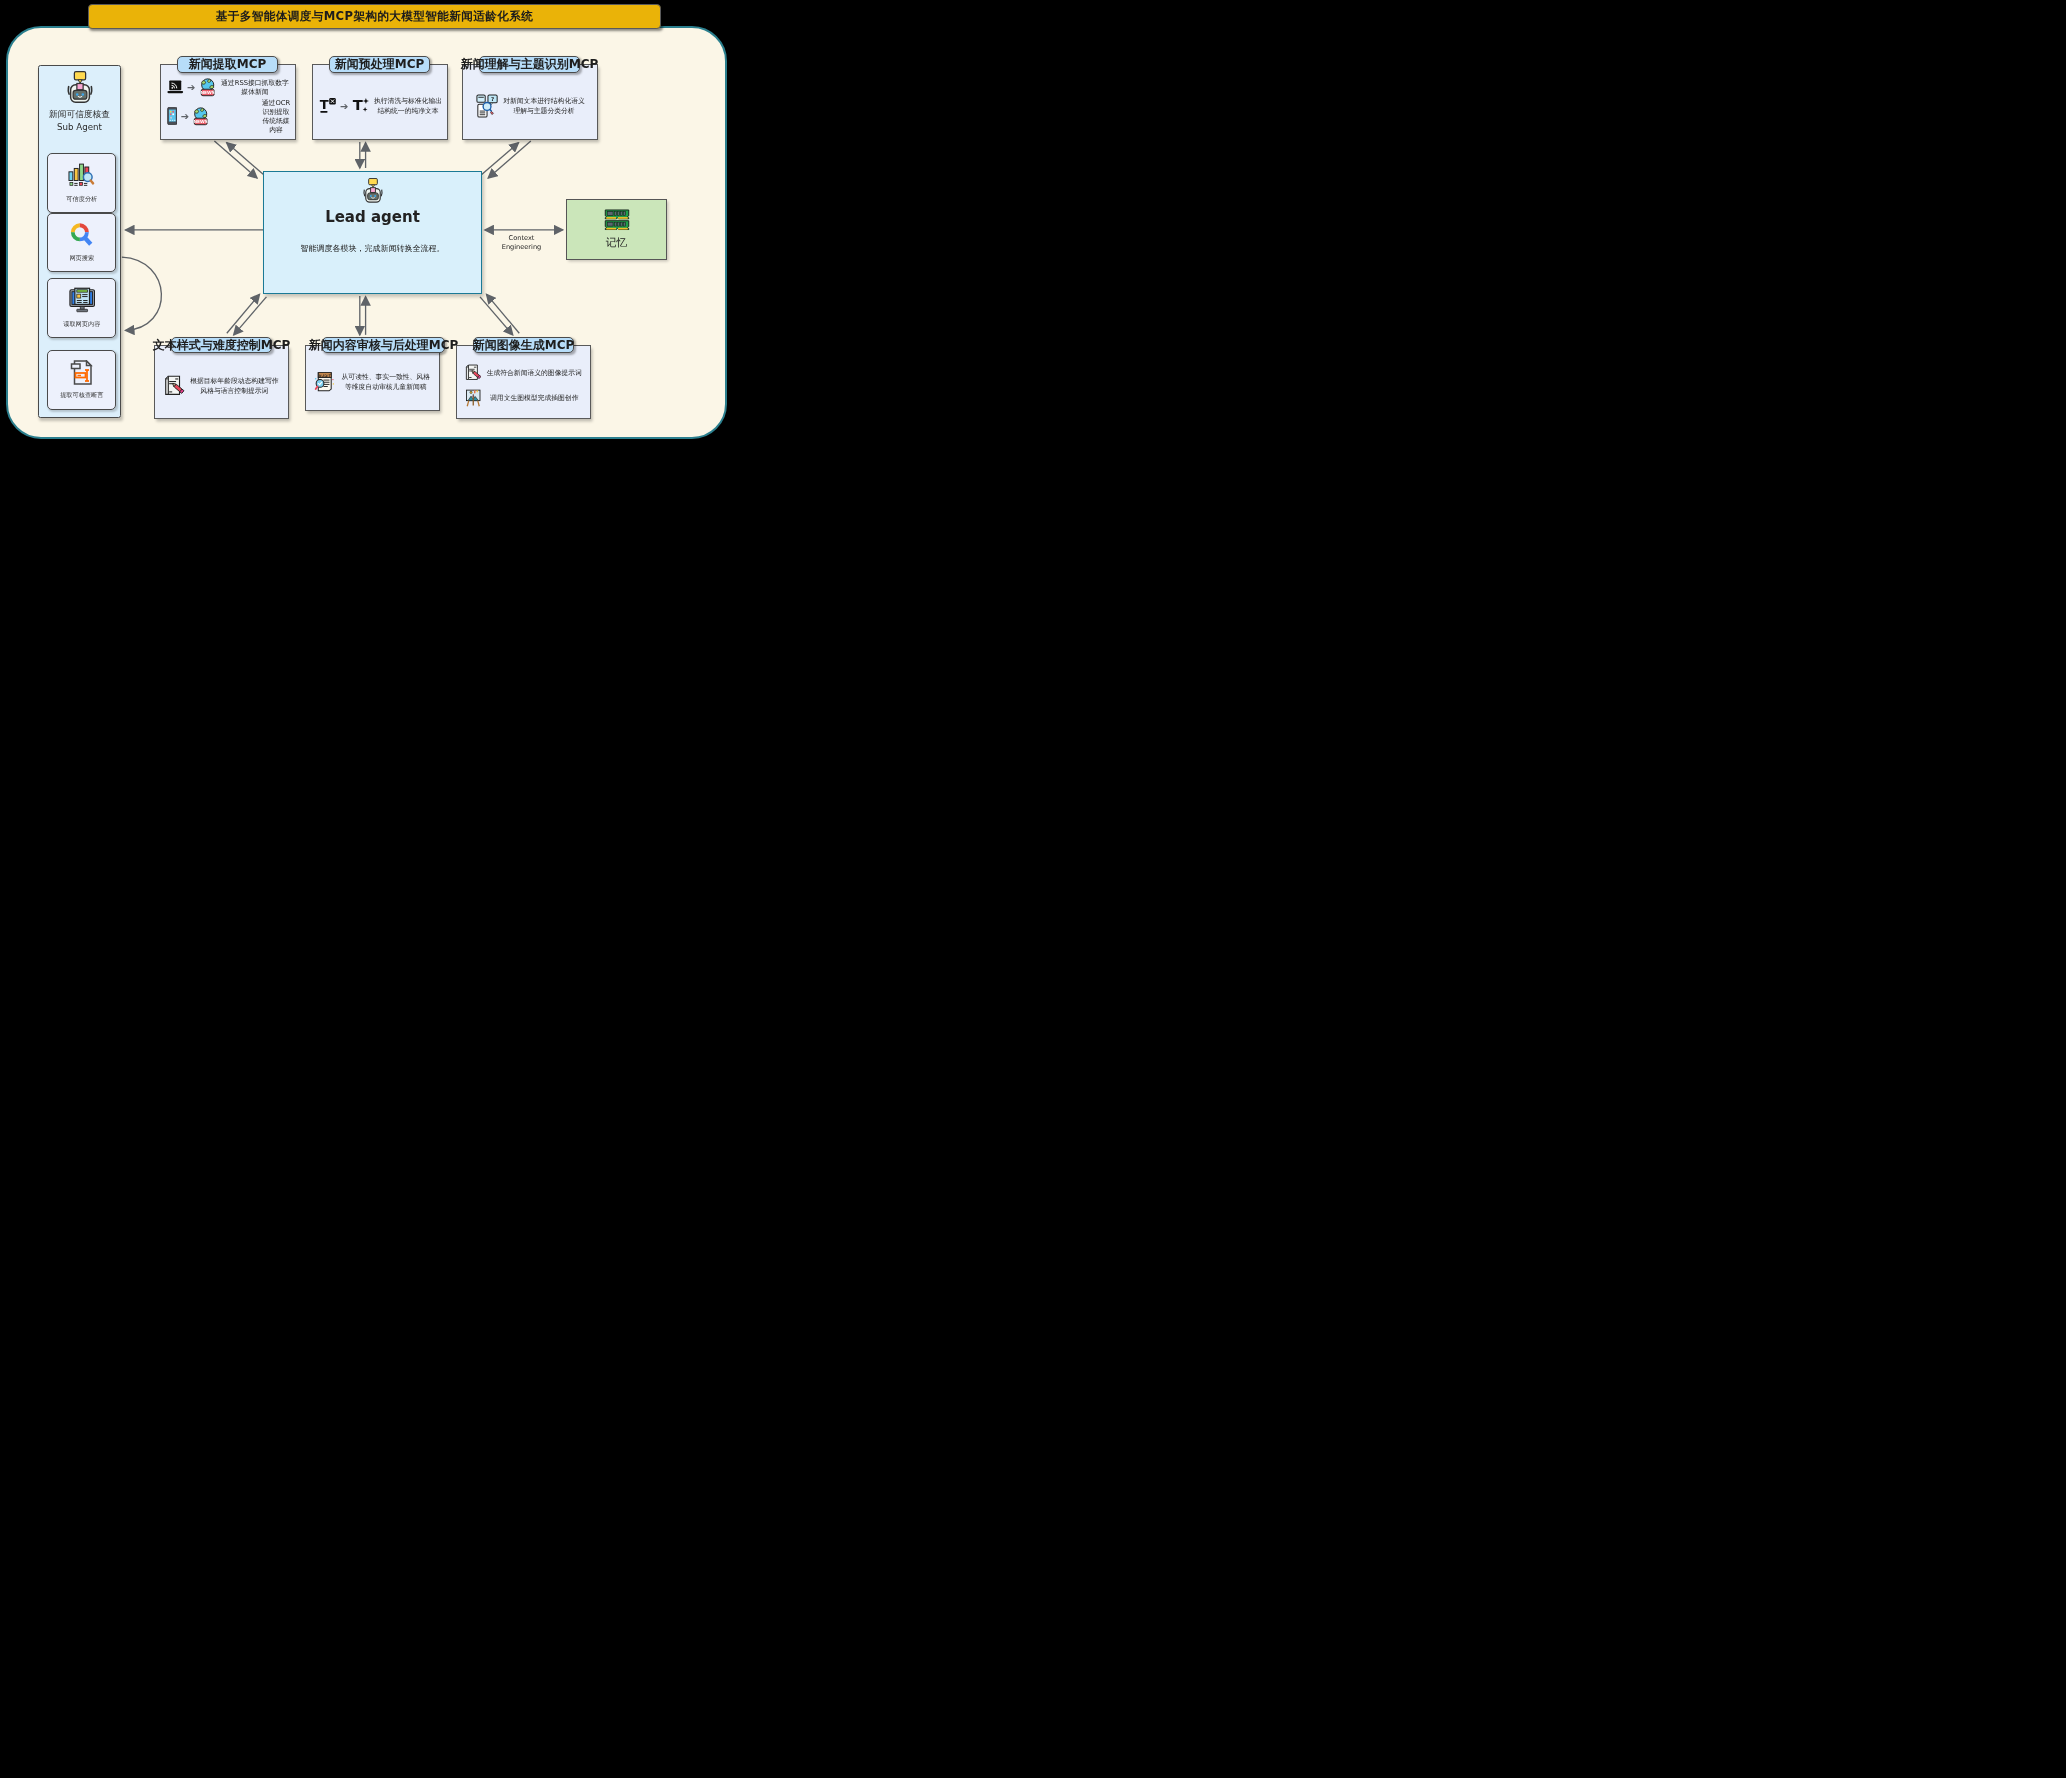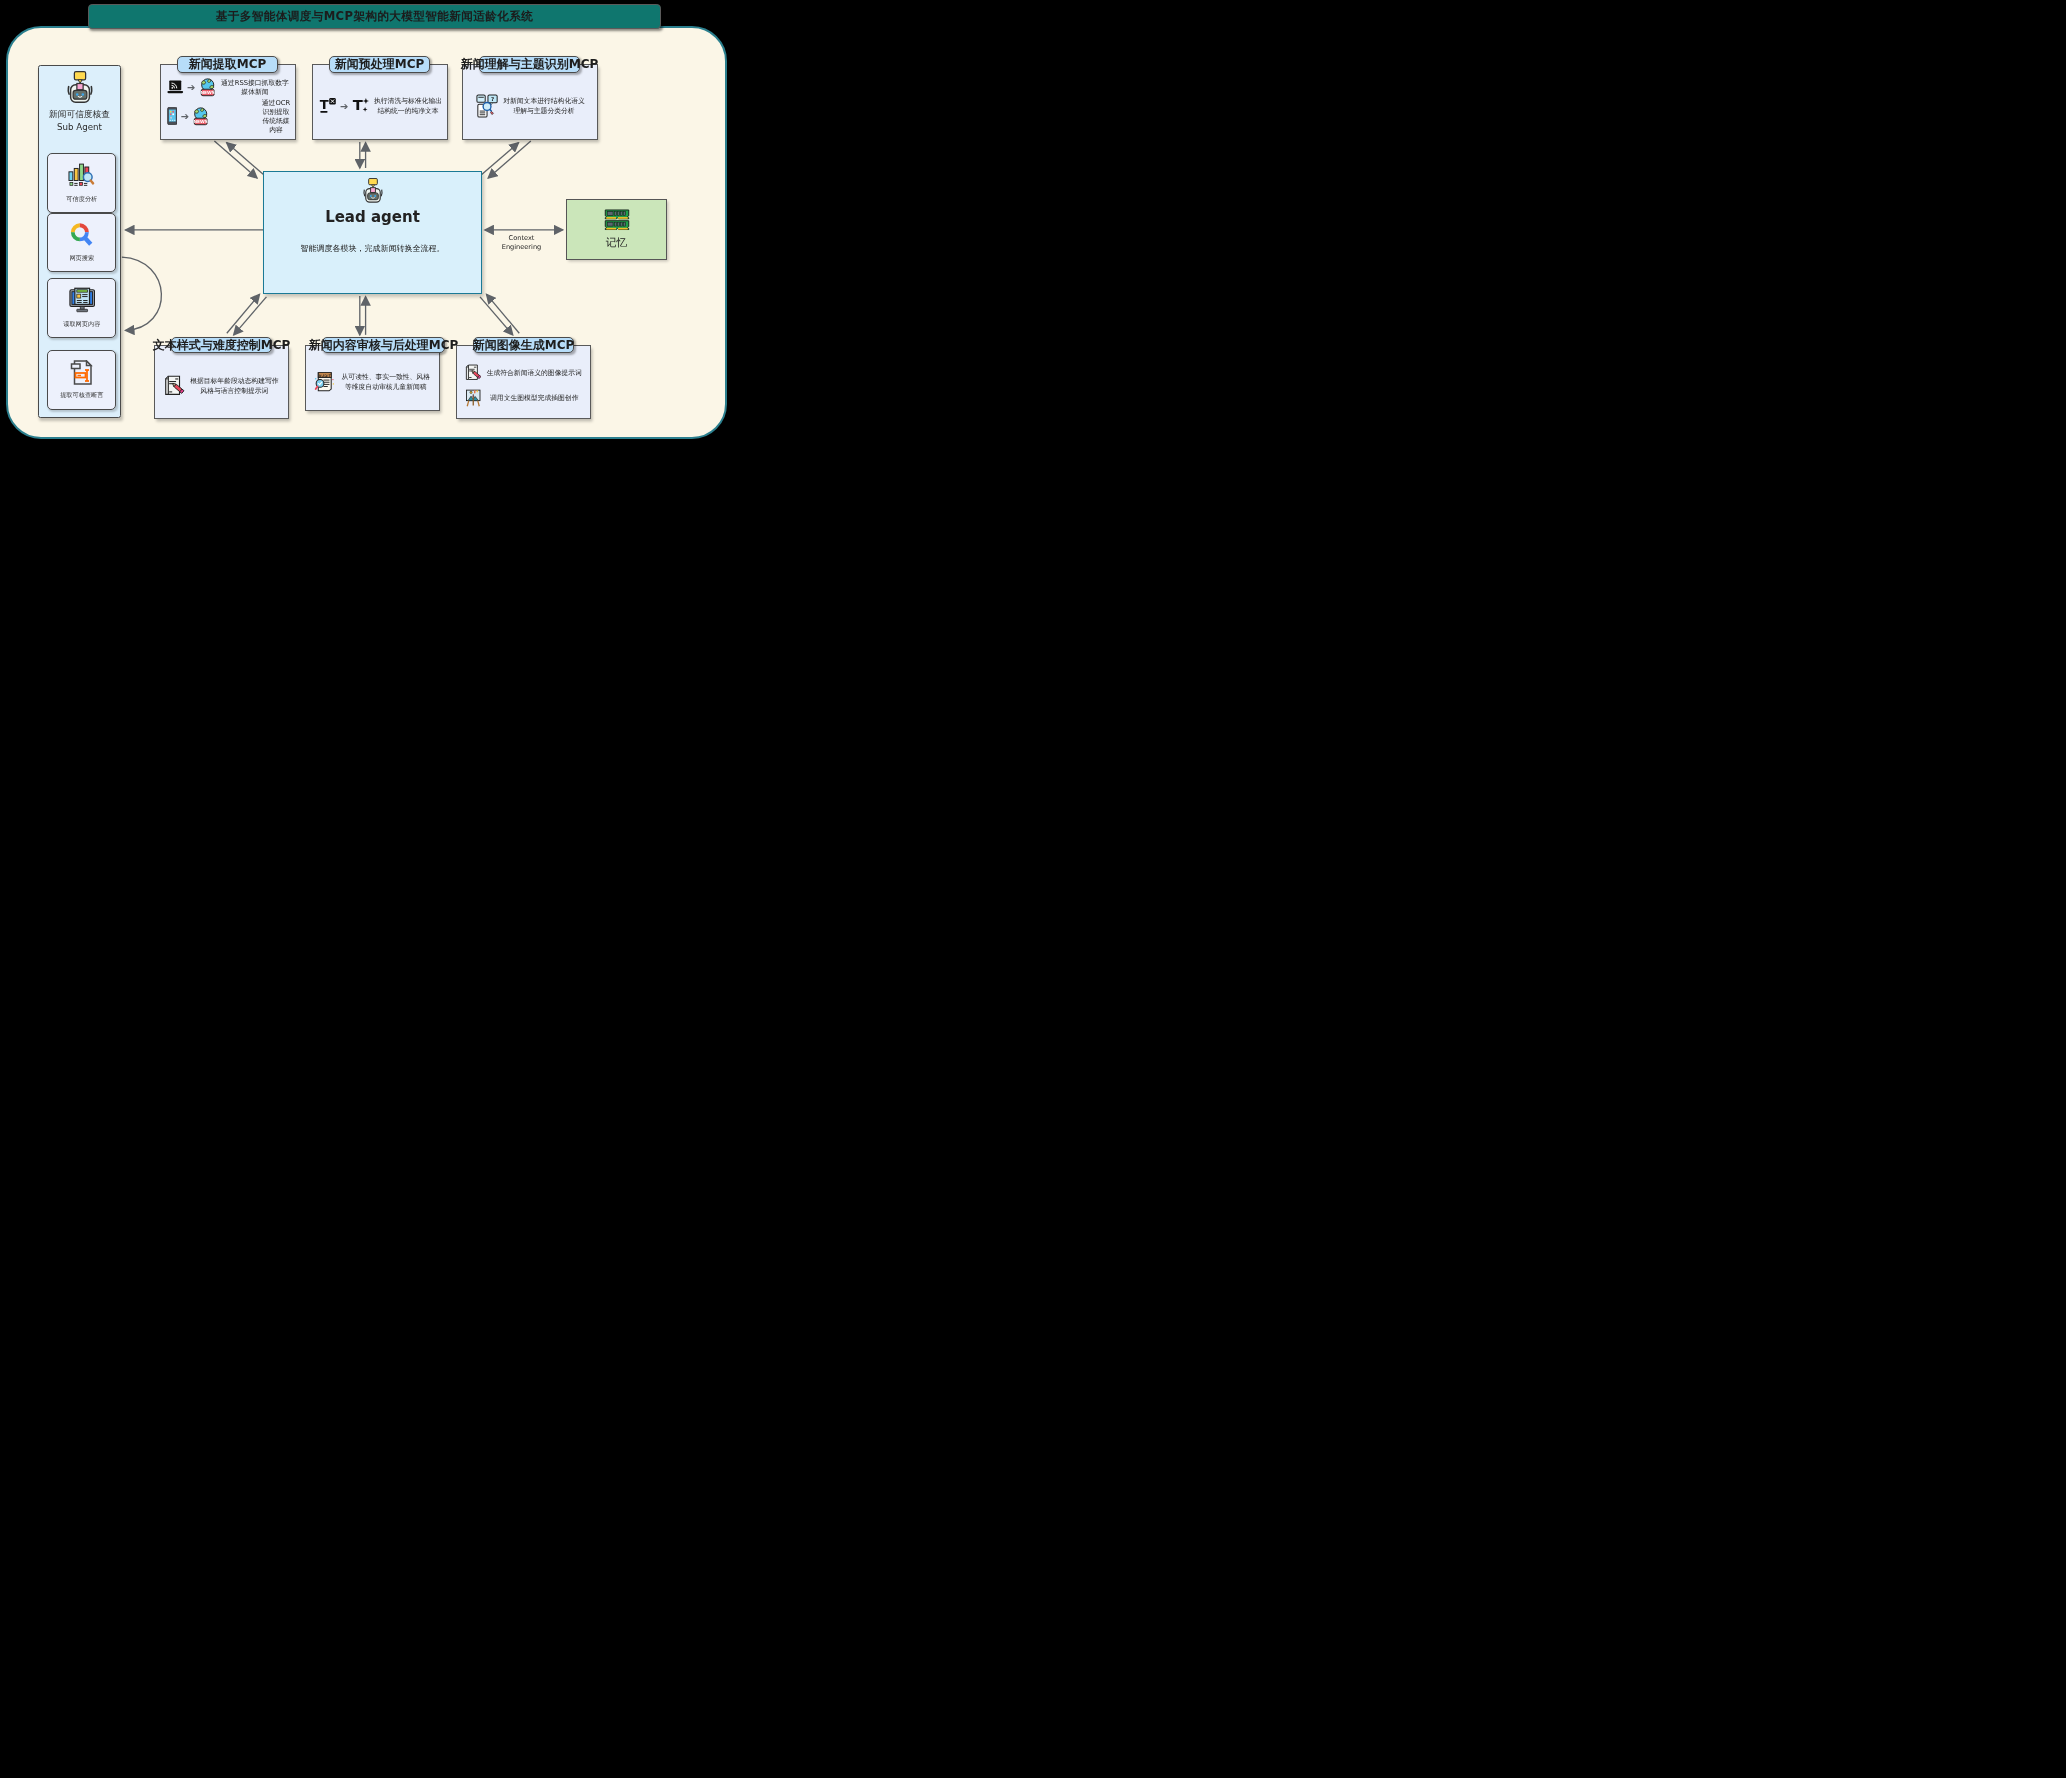--- a/index.html
+++ b/index.html
@@ -2,21 +2,21 @@
 <html style="font-size:6.6px"><head>
 <meta charset="utf-8">
 <style>
   html,body{margin:0;padding:0;background:#000;}
   body{font-family:"DejaVu Sans","Liberation Sans",sans-serif;}
   .stage{position:relative;width:732px;height:445px;background:#000;overflow:hidden;}
   .canvas{position:absolute;left:5.8px;top:26.4px;width:721px;height:413px;background:#FBF6E7;
           border:2.5px solid #2B7F8E;border-radius:35px;box-sizing:border-box;}
   .abs{position:absolute;box-sizing:border-box;}
 
-  .title-bar{left:88px;top:4.1px;width:573px;height:25px;background:#0f766e;border:1.7px solid #5A5A5A;
+  .title-bar{left:88px;top:4.1px;width:573px;height:25px;background:#eab308;border:1.7px solid #5A5A5A;
              border-radius:4.1px;display:flex;align-items:center;justify-content:center;
              box-shadow:1.2px 1.7px 2.5px rgba(0,0,0,.45);z-index:6;}
   .title-bar span{font-size:11.6px;font-weight:bold;color:#1c1c1c;letter-spacing:0.4px;}
 
   .sidebar{left:38px;top:65px;width:83px;height:353px;background:#DCEFFB;border:1.2px solid #4A4A4A;
            border-radius:2.5px;box-shadow:1.7px 2.1px 2.9px rgba(0,0,0,.22);z-index:4;}
   .sb-robot{position:absolute;left:50%;top:5px;transform:translateX(-50%);}
   .sb-title{position:absolute;left:0;top:42px;width:100%;text-align:center;font-size:8.7px;color:#2b2b2b;line-height:1.5;}
   .tool-card{position:absolute;left:8.3px;width:67px;background:#EDF1FC;border:1.2px solid #4A4A4A;border-radius:5px;
              display:flex;flex-direction:column;align-items:center;justify-content:center;gap:4.1px;

